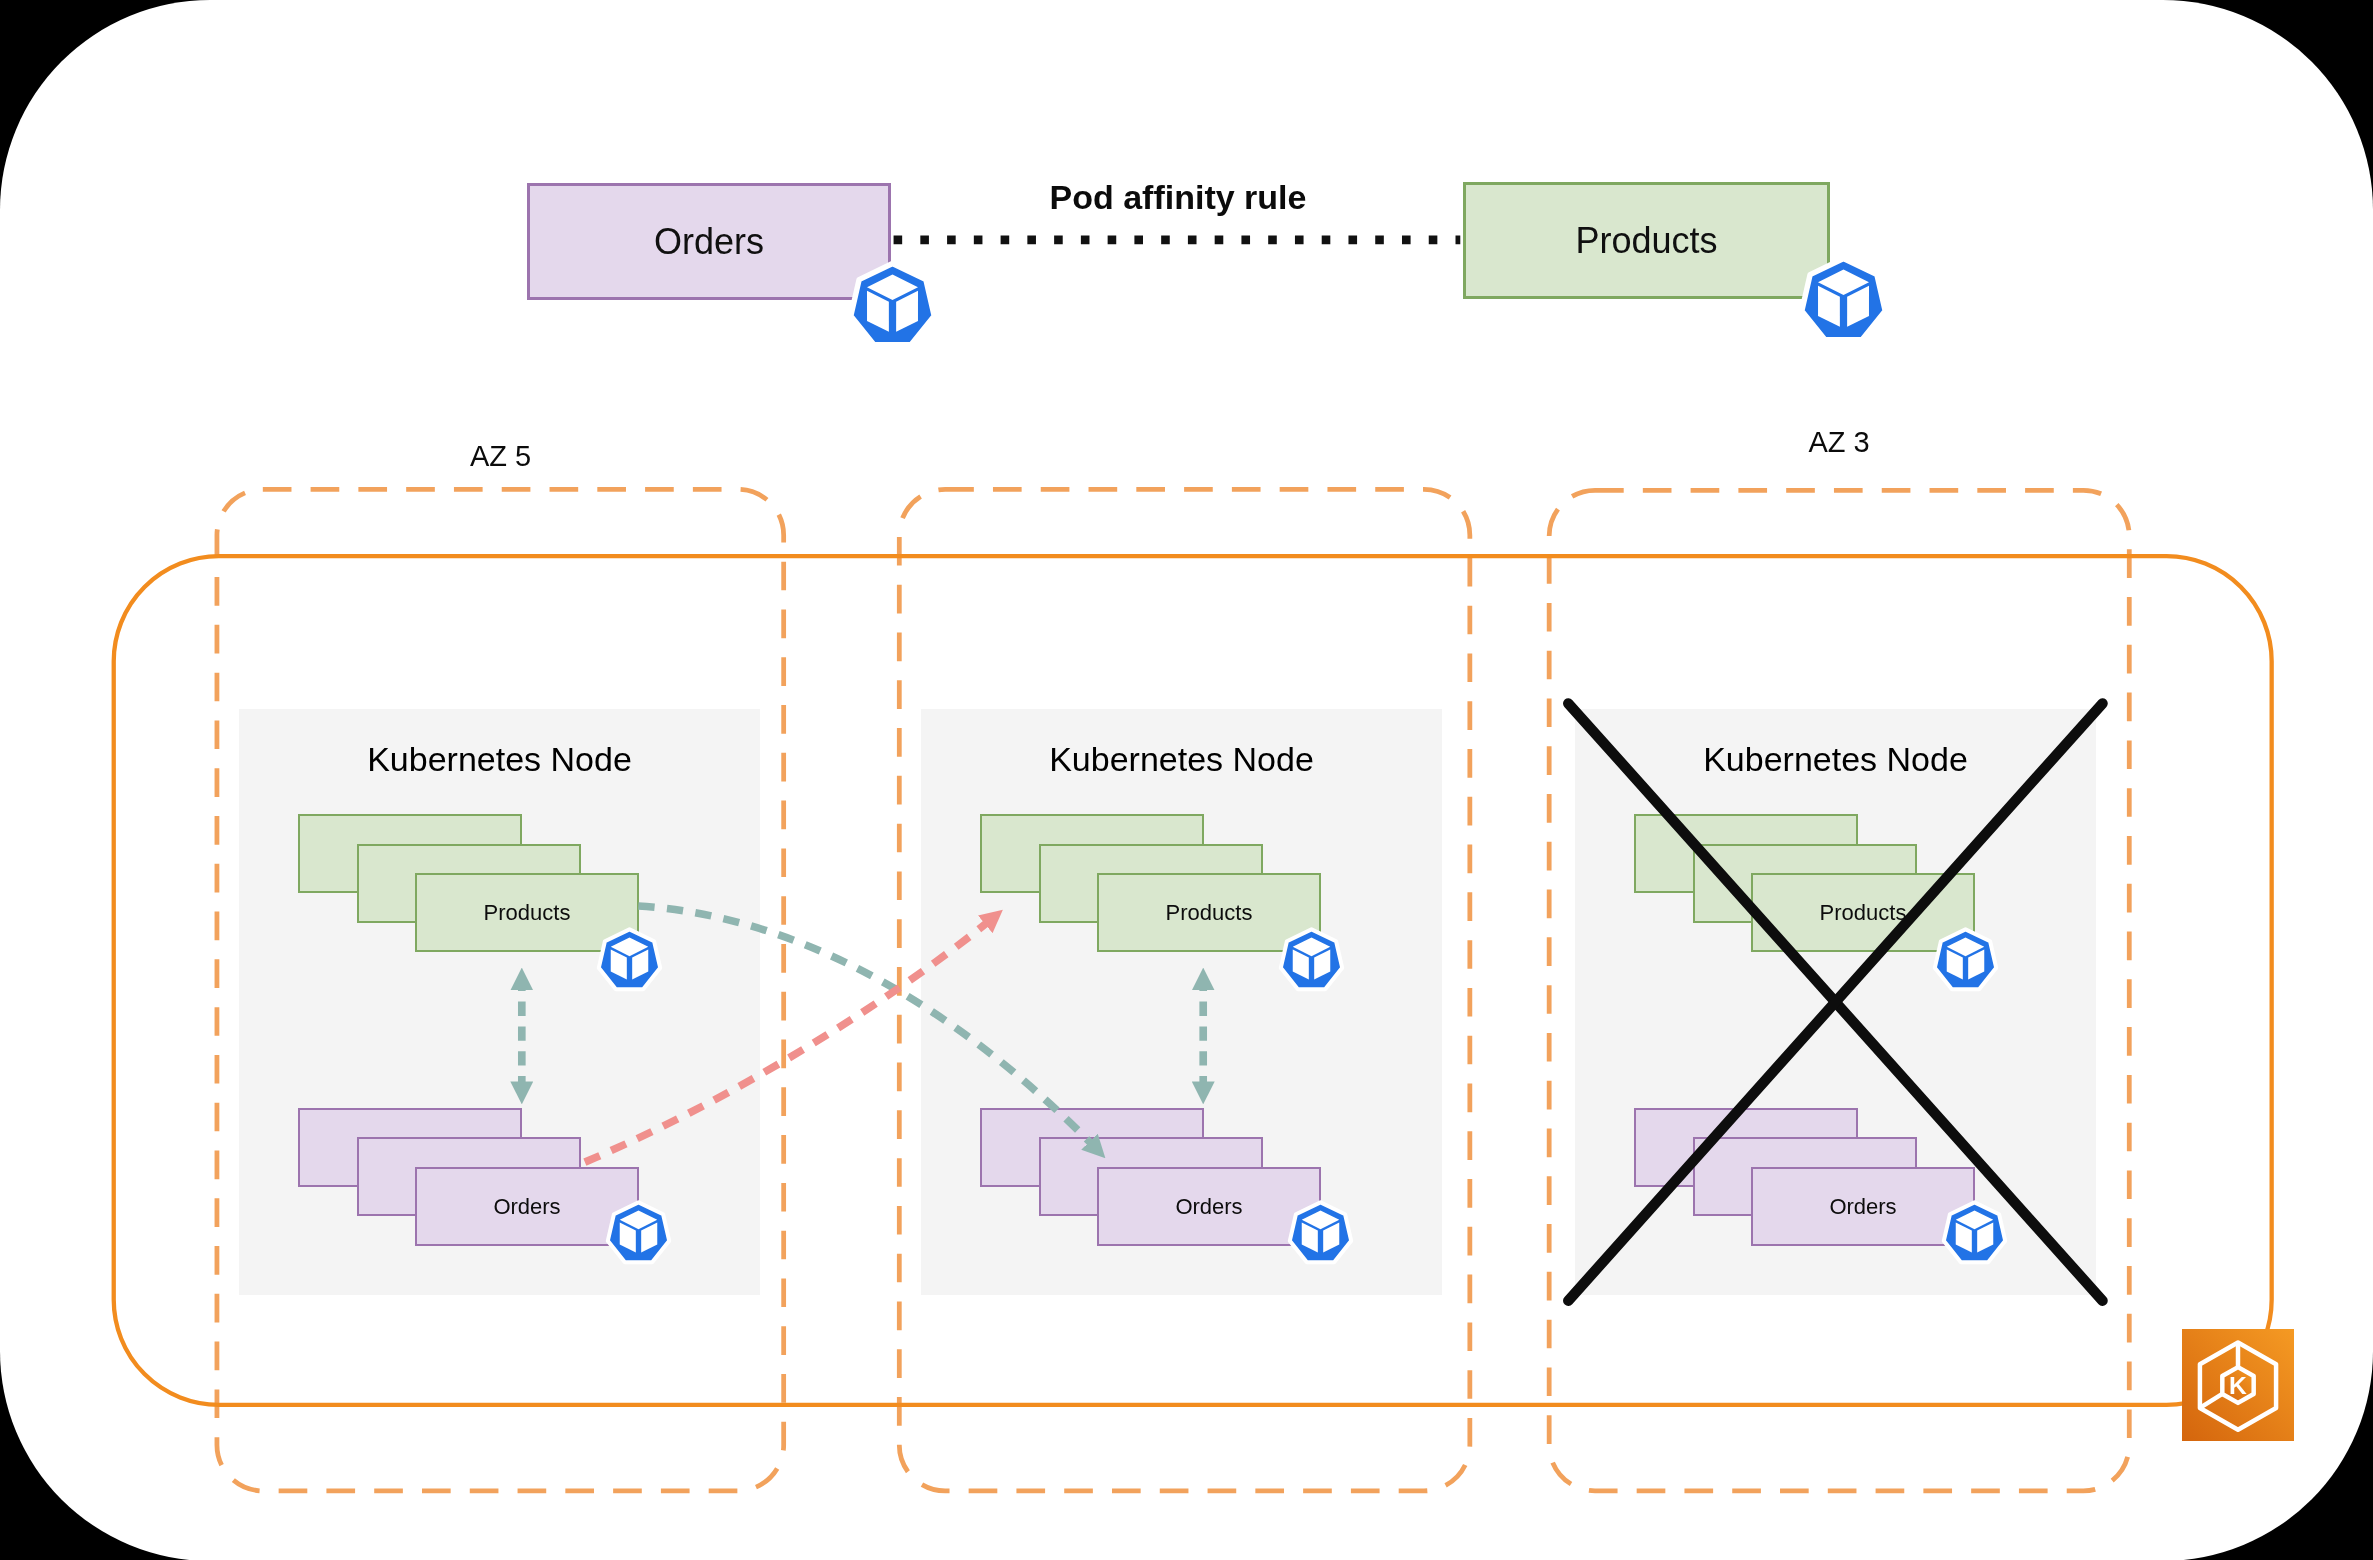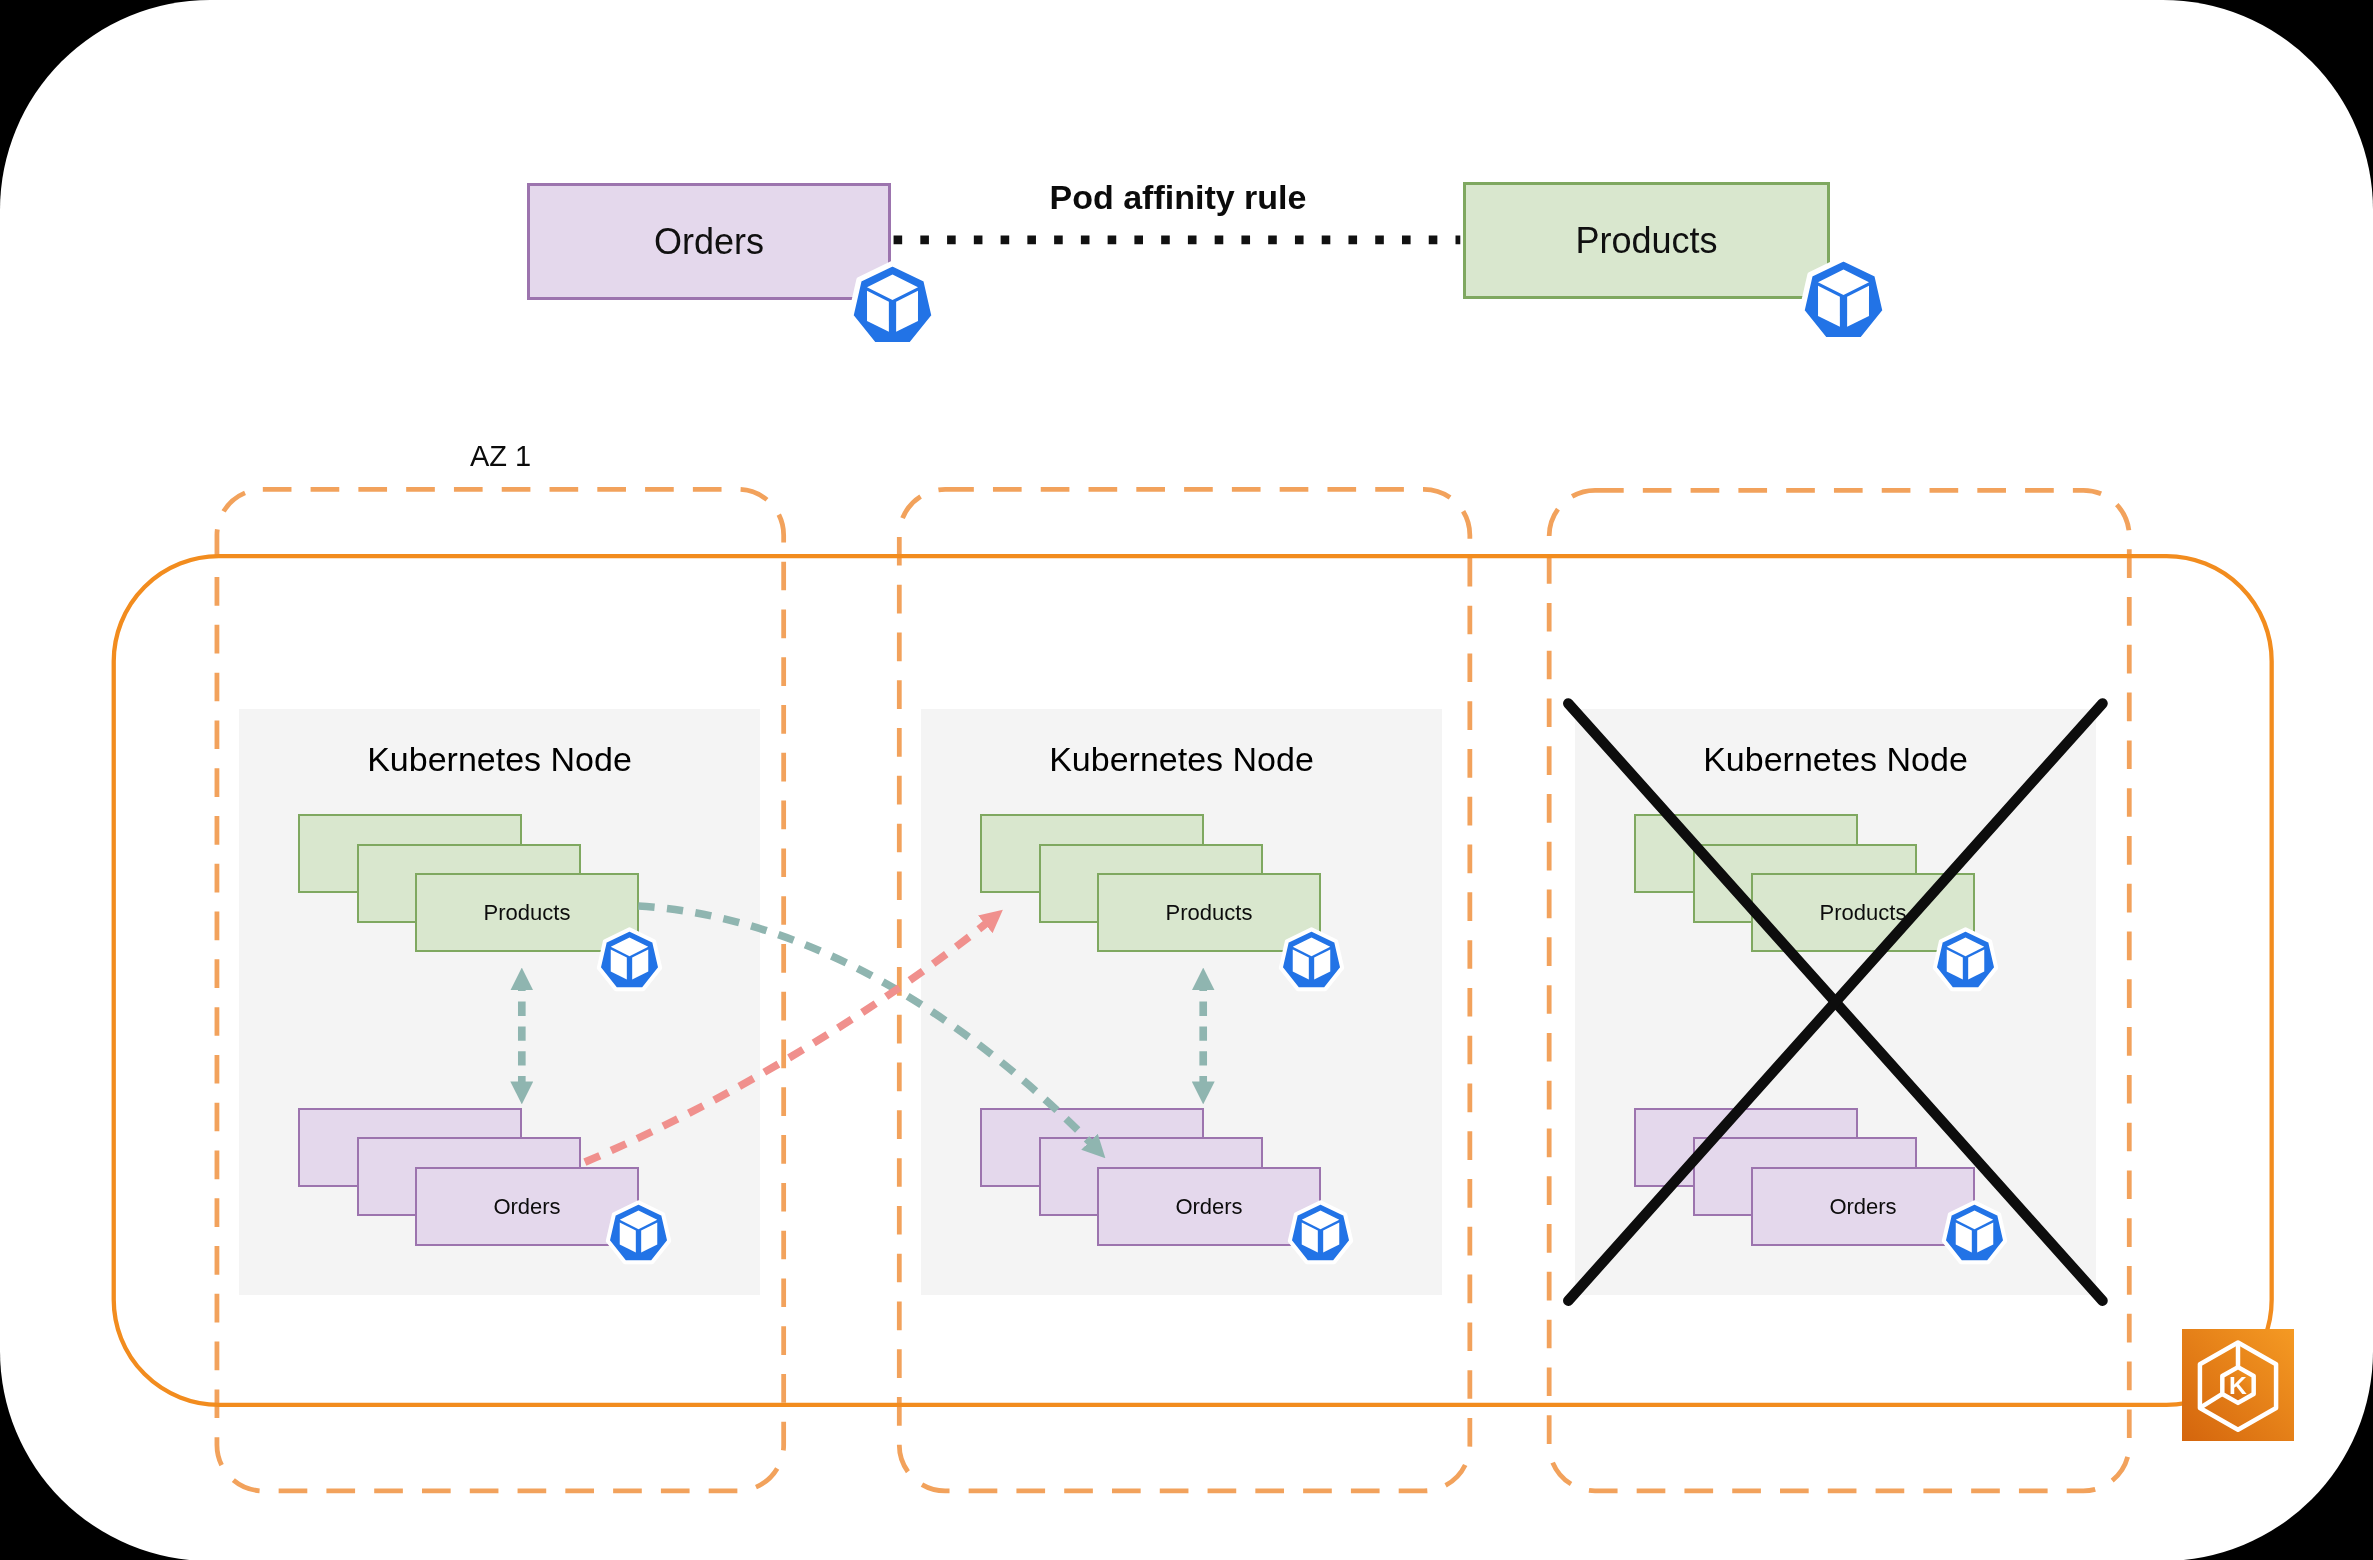--- a/index.html
+++ b/index.html
@@ -93,21 +93,22 @@
     <div class="tbox products">
       <span>Products</span>
     </div>
     <svg class="pod-icon top pod-orders-top" viewBox="0 0 95 95" width="91" height="91">
         <use href="#pod-icon"></use>
       </svg>
     <svg class="pod-icon top pod-products-top" viewBox="0 0 95 95" width="91" height="91">
         <use href="#pod-icon"></use>
       </svg>
 
-    <div class="az-label a1">AZ 1</div>
+    <div class="az-label a1">AZ 5</div>
+    <div class="az-label a3">AZ 3</div>
 
 
     <div class="node n1">
       <div class="node-title">Kubernetes Node</div>
       <div class="sbox green g0"></div>
       <div class="sbox green g1"></div>
       <div class="sbox green g2 front">
         <span>Products</span>
       </div>
       <svg class="pod-icon pod-g" viewBox="0 0 70 70" width="67" height="67">

